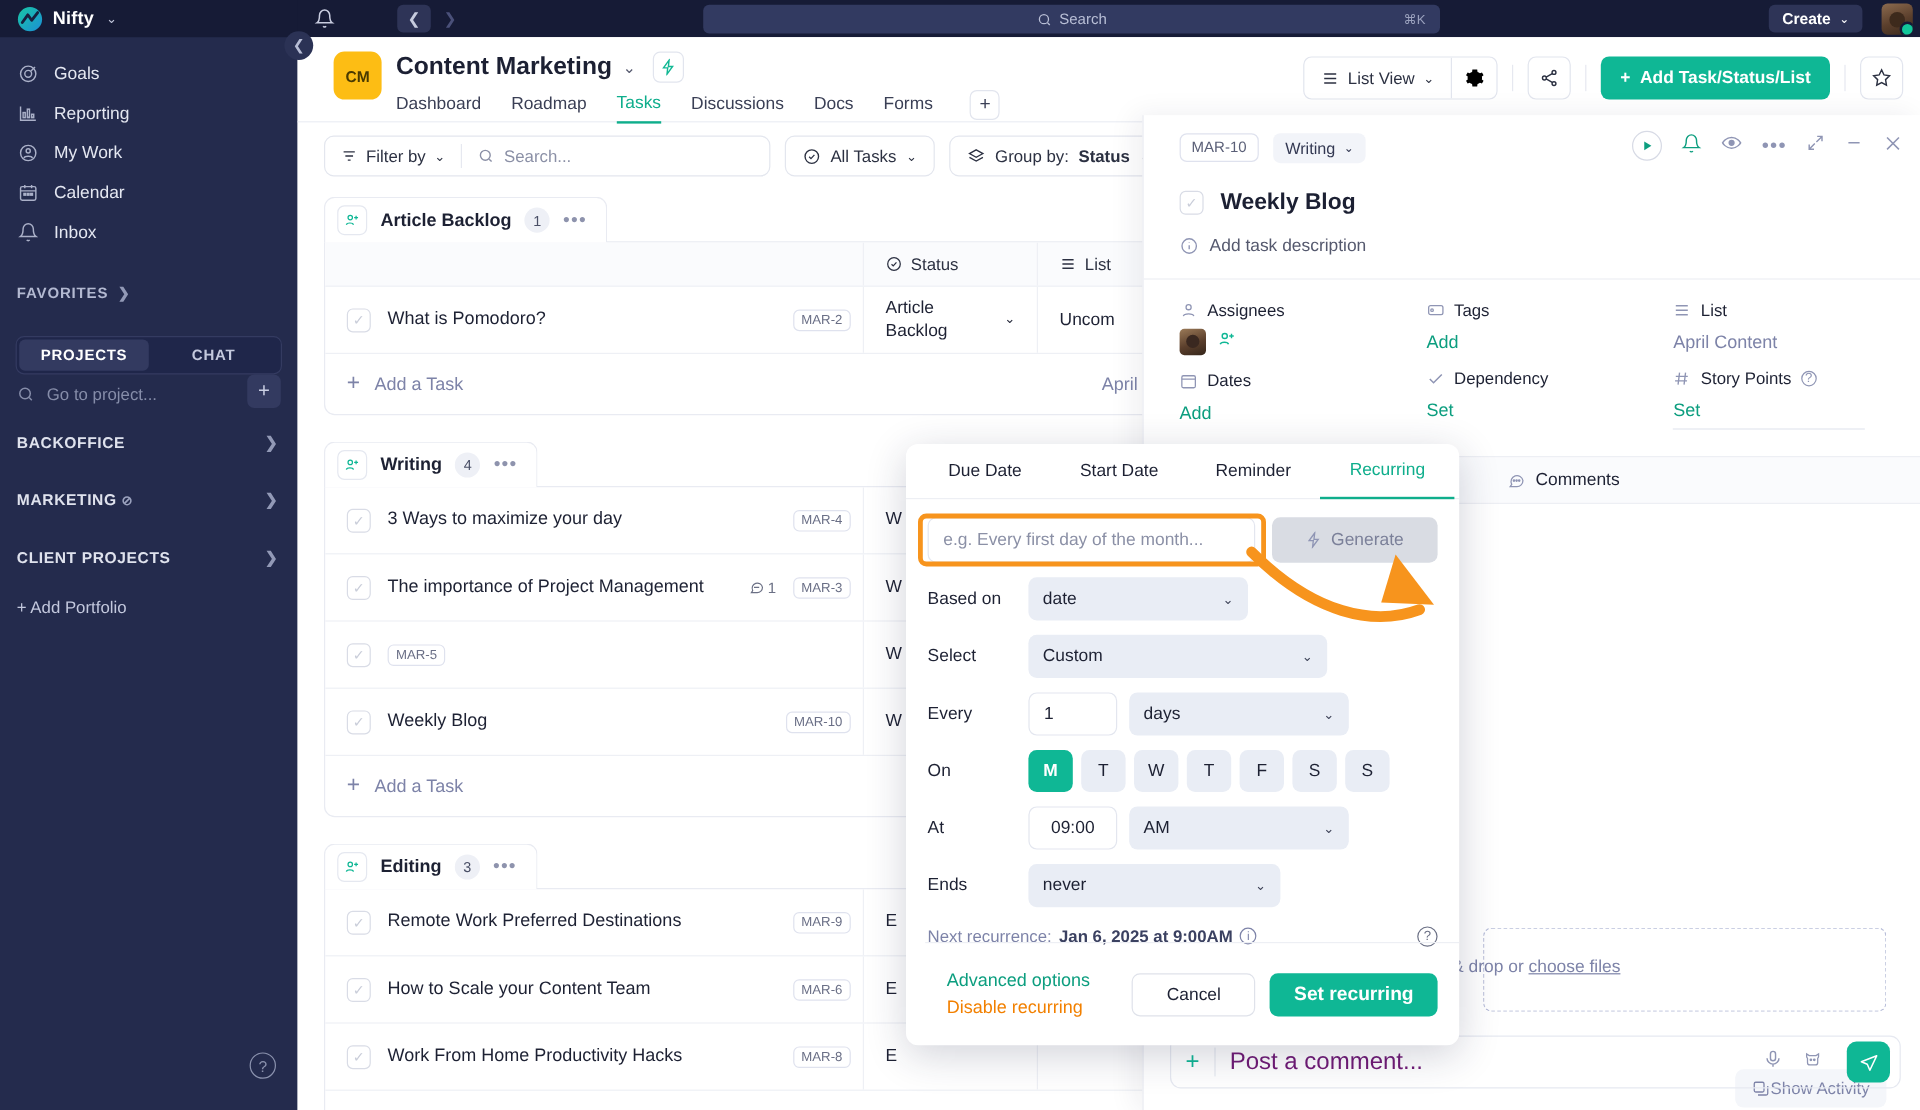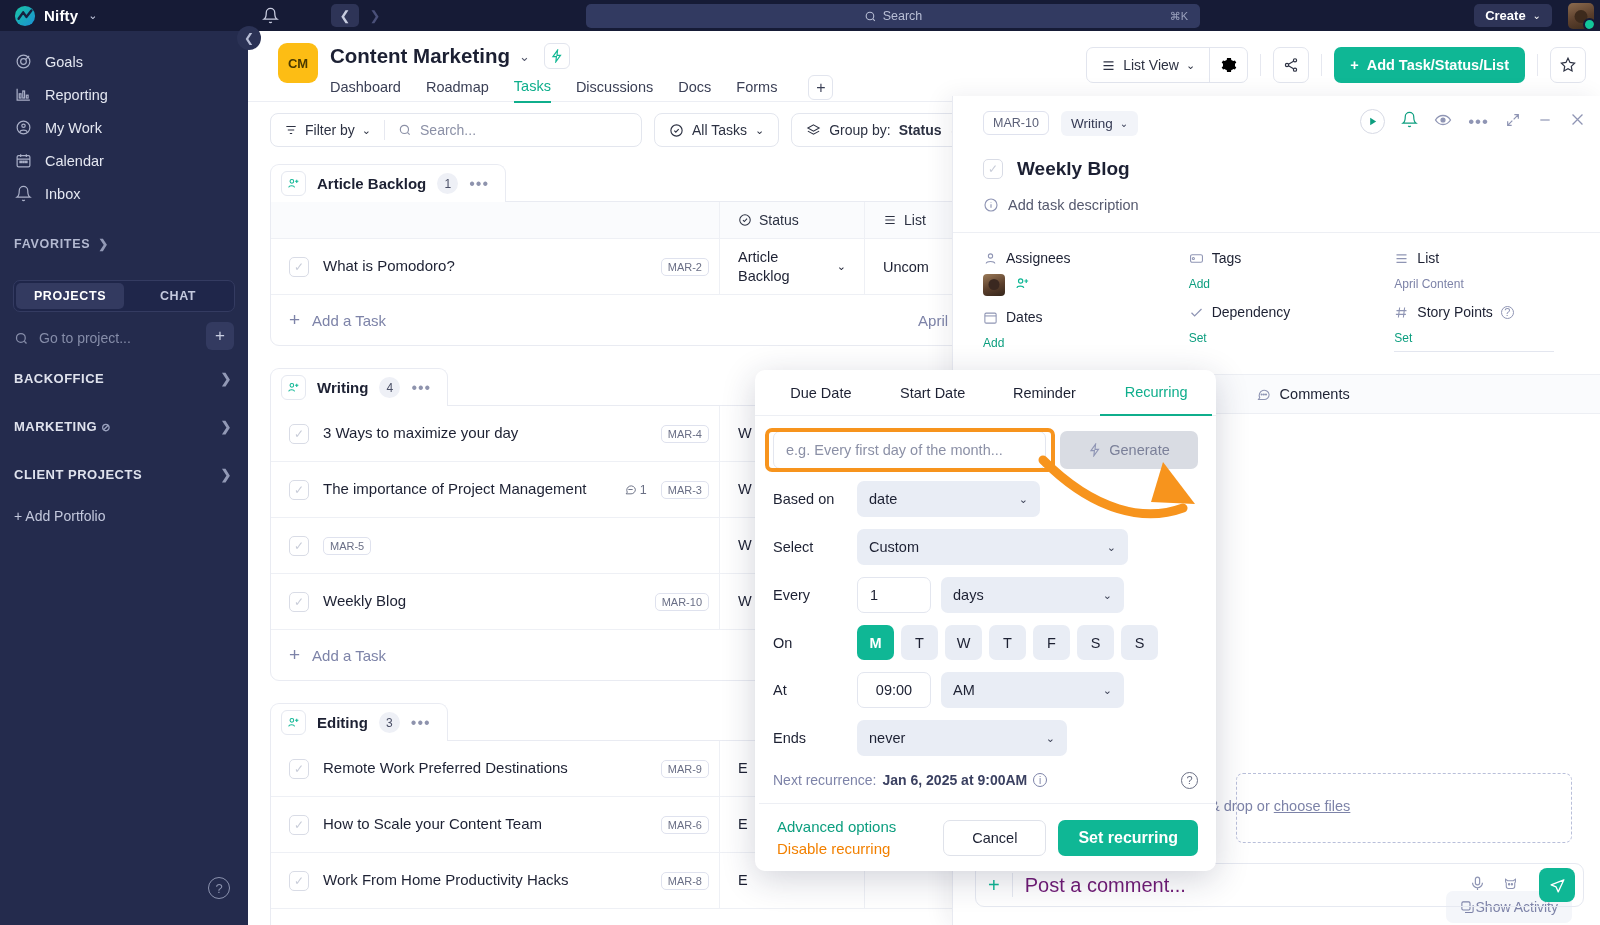--- a/index.html
+++ b/index.html
@@ -85,21 +85,21 @@
     border: 1px solid #343b61; border-radius: 7px; display: flex; padding: 2px;
   }
   .seg-btn {
     flex: 1; display:flex; align-items:center; justify-content:center;
     font-size: 12.5px; font-weight: bold; letter-spacing: .6px; color:#c4c9de;
     border-radius: 5px;
   }
   .seg-btn.active { background:#333a60; color:#fff; }
 
   .proj-search {
-    margin-top: 10px; height: 32px; display:flex; align-items:center;
+    height: 32px; display:flex; align-items:center;
     padding-left: 14px; gap: 10px; position: relative;
   }
   .proj-search .ph { color:#868da9; font-size: 14px; }
   .proj-add {
     position:absolute; right: 14px; top: 0px; width:28px; height:28px;
     background:#333a60; border-radius:6px; color:#c9cee2;
     display:flex; align-items:center; justify-content:center; font-size:17px;
   }
   .portfolio {
     height: 48px; display:flex; align-items:center; justify-content:space-between;
@@ -263,21 +263,21 @@
   }
   .dt-title-row { display:flex; align-items:center; gap:14px; padding-left: 30px; margin-top: 6px; }
   .dt-title { font-size:19px; font-weight:bold; color:#1c2033; }
   .dt-desc { display:flex; align-items:center; gap:9px; padding-left:30px; margin-top: 17px; color:#55596e; font-size:14.5px; }
   .dt-divider { height:1px; background:#edeff4; margin-top: 19px; }
 
   .meta { display:flex; padding: 17px 0 0 30px; }
   .meta-col { flex: 1; }
   .meta-label { display:flex; align-items:center; gap:8px; font-size:14px; color:#1d2133; }
   .meta-label .mi { color:#8f95b4; display:flex; }
-  .meta-val { margin-top: 11px; font-size:12px; }
+  .meta-val { margin-top: 11px; font-size:15px; }
   .meta-val.green { color:#0c9e7f; }
   .meta-val.muted { color:#7d83a8; }
   .meta-row2 { margin-top: 13px; }
   .set-underline { border-bottom:1px solid #e3e6ef; padding-bottom:6px; width: 160px; }
   .assignee-pair { display:flex; align-items:center; gap:10px; margin-top: 8px; }
   .assignee-img {
     width:22px;height:22px;border-radius:4px;
     background: linear-gradient(160deg,#9b7a58,#5b3f2c 55%,#34251a); position:relative; overflow:hidden;
   }
   .assignee-img::after{
@@ -367,21 +367,21 @@
     margin-top: 16px; font-size:14px; color:#7d83a8; display:flex; align-items:center; gap:6px;
     position: relative;
   }
   .nextrec b { color:#3b4161; }
   .nextrec .qmark {
     position:absolute; right: 0; width:17px;height:17px;border-radius:50%;
     border:1.2px solid #6b7085; color:#6b7085; font-size:11px;
     display:flex;align-items:center;justify-content:center;
   }
   .recur-foot {
-    position:absolute; left:4px; right:0; bottom:0; height: 68px;
+    position:absolute; left:16px; right:0; bottom:0; height: 86px;
     border-top:1px solid #edeff4; display:flex; align-items:center; padding: 0 18px;
   }
   .foot-links { display:flex; flex-direction:column; gap:5px; flex:1; }
   .lnk-adv { color:#0c9e7f; font-size:15px; }
   .lnk-dis { color:#f28000; font-size:15px; }
   .btn-cancel {
     height:36px; padding: 0 28px; border:1px solid #dfe2ea; border-radius:7px;
     display:flex;align-items:center;justify-content:center; font-size:14.5px; color:#1d2133; background:#fff;
   }
   .btn-set {
@@ -1072,21 +1072,21 @@
       <div class="frm-row">
         <div class="frm-label">Based on</div>
         <div class="sel" style="width:183px">
           <span>date</span>
           <span class="cv">⌄</span>
         </div>
       </div>
 
       <div class="frm-row">
         <div class="frm-label">Select</div>
-        <div class="sel" style="width:271px">
+        <div class="sel" style="width:249px">
           <span>Custom</span>
           <span class="cv">⌄</span>
         </div>
       </div>
 
       <div class="frm-row">
         <div class="frm-label">Every</div>
         <div class="inp-white" style="width:74px">1</div>
         <div class="sel" style="width:183px;margin-left:10px">
           <span>days</span>

